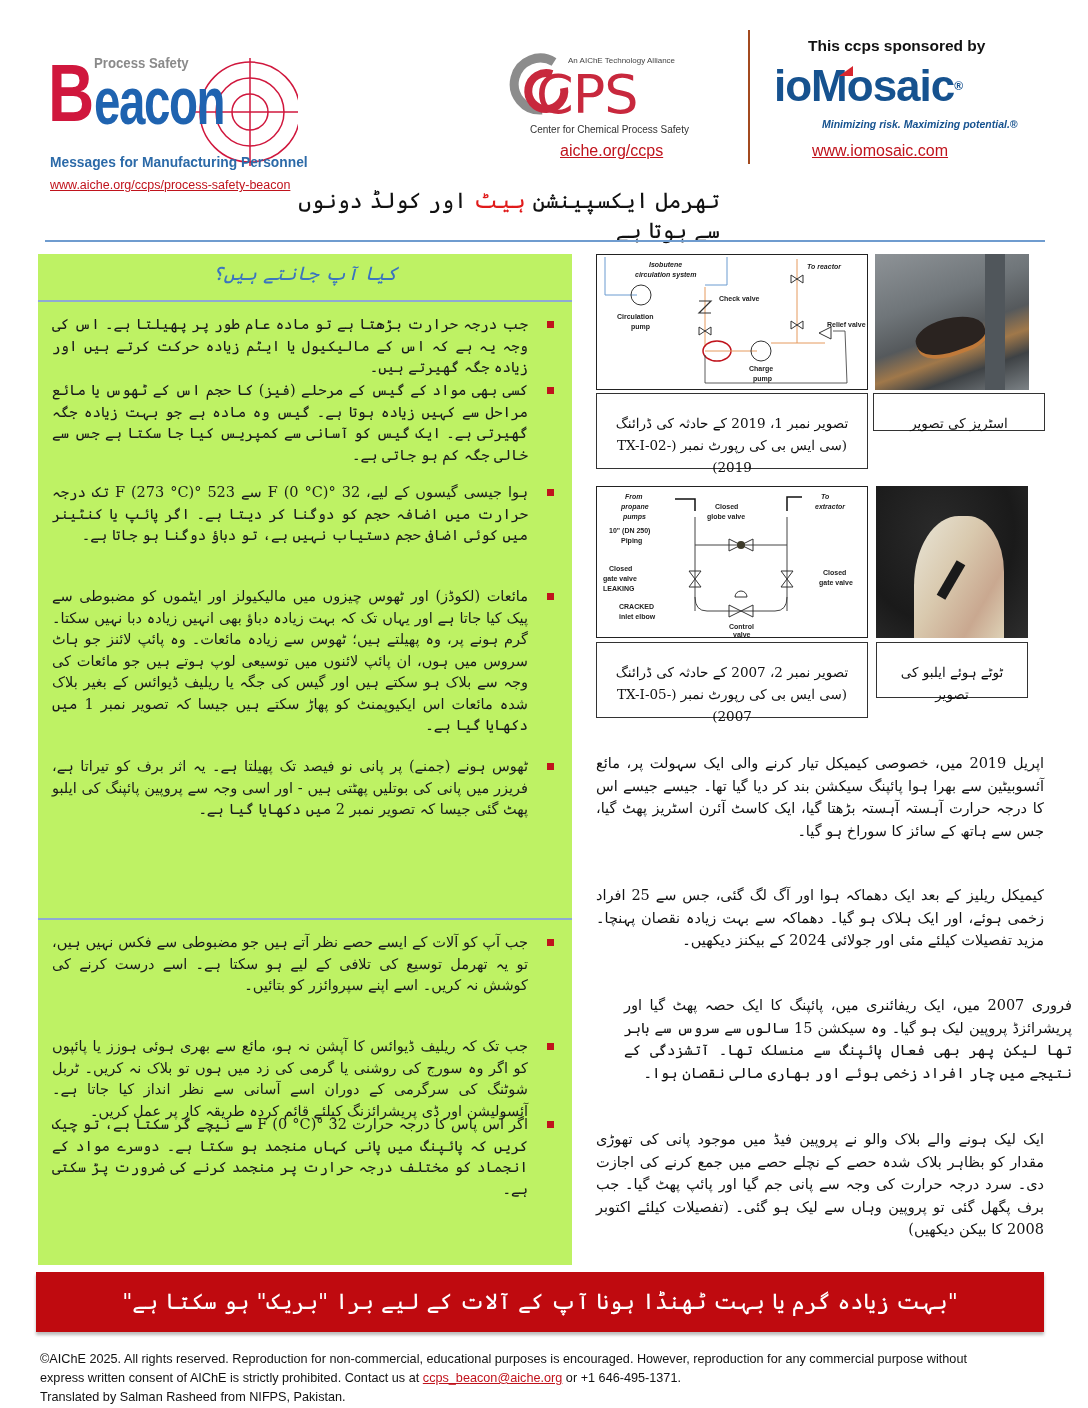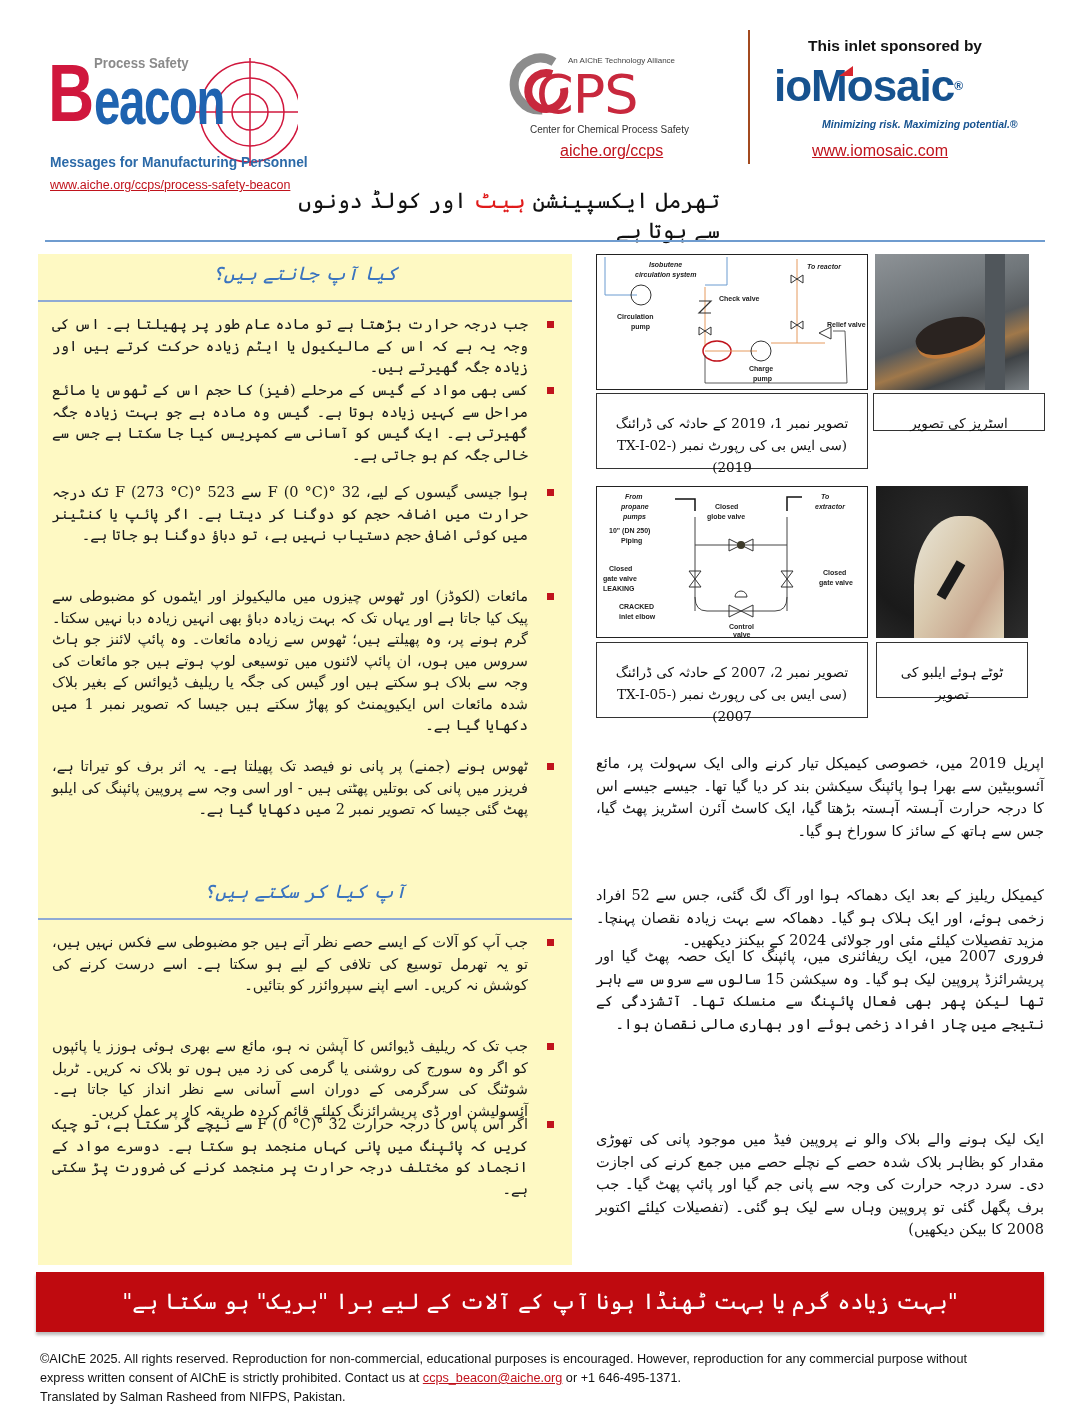--- a/index.html
+++ b/index.html
@@ -29,21 +29,21 @@
   .iom-reg { font-size: 12px; vertical-align: top; }
   .iom-slogan { position: absolute; left: 822px; top: 118px; font-weight: bold; font-style: italic; font-size: 10.5px; color: #16528f; white-space: nowrap; }
   .iom-url { position: absolute; left: 812px; top: 142px; font-size: 16px; color: #c0131c; text-decoration: underline; white-space: nowrap; }
 
   .headline { position: absolute; left: 290px; top: 186px; width: 430px; direction: rtl; font-family: "DejaVu Serif", serif; font-size: 22px; line-height: 30px; color: #111; }
   .headline .hl-red { color: #e01b1b; }
   .issue-date { position: absolute; left: 930px; top: 210px; direction: rtl; font-family: "DejaVu Serif", serif; font-weight: bold; font-size: 17px; color: #d0173d; white-space: nowrap; margin-top: 47px; }
   .header-rule { position: absolute; left: 45px; top: 240px; width: 1000px; height: 2px; background: #6f9ccf; }
 
   
-  .left-panel { position: absolute; left: 38px; top: 254px; width: 534px; height: 1011px; background: #fef9c3; }
+  .left-panel { position: absolute; left: 38px; top: 254px; width: 534px; height: 1011px; background: #bef264; }
   .section-title { position: absolute; left: 0; width: 534px; text-align: center; direction: rtl; font-family: "DejaVu Serif", serif; font-style: italic; font-size: 19px; color: #3b74bf; }
   .section-rule { position: absolute; left: 0; width: 534px; height: 2px; background: #8faad4; }
   .bullet { position: absolute; left: 14px; width: 506px; direction: rtl; text-align: justify; font-family: "DejaVu Serif", serif; font-size: 14.5px; line-height: 21.5px; color: #1a1a1a; padding-right: 30px; }
   .bullet .sq { position: absolute; right: 4px; top: 7px; width: 7px; height: 7px; background: #c0131c; }
 
   
   .fig-box { position: absolute; border: 1.5px solid #222; background: #fff; }
   .caption-box { position: absolute; border: 1px solid #333; background: #fff; direction: rtl; text-align: center; font-family: "DejaVu Serif", serif; font-size: 13.5px; line-height: 22px; color: #111; padding: 18px 8px; }
   .photo { position: absolute; overflow: hidden; }
   .incident { position: absolute; left: 596px; width: 448px; direction: rtl; text-align: justify; font-family: "DejaVu Serif", serif; font-size: 14.5px; line-height: 22.5px; color: #111; }
@@ -77,21 +77,21 @@
     <path d="M52 14 A26 26 0 1 0 40 62" fill="none" stroke="#8c8c8c" stroke-width="9"></path>
     <path d="M62 40 A18 18 0 1 1 50 26" fill="none" stroke="#c8283d" stroke-width="8"></path>
   </svg>
   <span class="ccps-alliance">An AIChE Technology Alliance</span>
   <span class="ccps-text">CPS</span>
   <span class="ccps-center">Center for Chemical Process Safety</span>
 </div>
 <a class="ccps-url">aiche.org/ccps</a>
 
 <div class="sponsor-divider"></div>
-<div class="sponsor-label">This inlet sponsored by</div>
+<div class="sponsor-label">This ccps sponsored by</div>
 <div class="iom-logo"><span>ioMosaic</span><span class="iom-reg">®</span></div>
 <div class="iom-accent"></div>
 <div class="iom-slogan">Minimizing risk. Maximizing potential.®</div>
 <a class="iom-url">www.iomosaic.com</a>
 
 <div class="headline">
   <span>تھرمل ایکسپینشن </span><span class="hl-red">ہیٹ</span><span> اور کولڈ دونوں سے ہوتا ہے</span>
 </div>
 <div class="issue-date">اگست 2025</div>
 <div class="header-rule"></div>
@@ -99,21 +99,20 @@
 <div class="left-panel">
   <div class="section-title" style="top:8px;">کیا آپ جانتے ہیں؟</div>
   <div class="section-rule" style="top:46px;"></div>
 
   <div class="bullet" style="top:60px;"><span class="sq"></span><span>جب درجہ حرارت بڑھتا ہے تو مادہ عام طور پر پھیلتا ہے۔ اس کی وجہ یہ ہے کہ اس کے مالیکیول یا ایٹم زیادہ حرکت کرتے ہیں اور زیادہ جگہ گھیرتے ہیں۔</span></div>
   <div class="bullet" style="top:126px;"><span class="sq"></span><span>کسی بھی مواد کے گیس کے مرحلے (فیز) کا حجم اس کے ٹھوس یا مائع مراحل سے کہیں زیادہ ہوتا ہے۔ گیس وہ مادہ ہے جو بہت زیادہ جگہ گھیرتی ہے۔ ایک گیس کو آسانی سے کمپریس کیا جا سکتا ہے جس سے خالی جگہ کم ہو جاتی ہے۔</span></div>
   <div class="bullet" style="top:228px;"><span class="sq"></span><span>ہوا جیسی گیسوں کے لیے، 32 °F (0 °C) سے 523 °F (273 °C) تک درجہ حرارت میں اضافہ حجم کو دوگنا کر دیتا ہے۔ اگر پائپ یا کنٹینر میں کوئی اضافی حجم دستیاب نہیں ہے، تو دباؤ دوگنا ہو جاتا ہے۔</span></div>
   <div class="bullet" style="top:332px;"><span class="sq"></span><span>مائعات (لکوڈز) اور ٹھوس چیزوں میں مالیکیولز اور ایٹموں کو مضبوطی سے پیک کیا جاتا ہے اور یہاں تک کہ بہت زیادہ دباؤ بھی انہیں زیادہ دبا نہیں سکتا۔ گرم ہونے پر، وہ پھیلتے ہیں؛ ٹھوس سے زیادہ مائعات۔ وہ پائپ لائنز جو ہاٹ سروس میں ہوں، ان پائپ لائنوں میں توسیعی لوپ ہوتے ہیں جو مائعات کی وجہ سے بلاک ہو سکتے ہیں اور گیس کی جگہ یا ریلیف ڈیوائس کے بغیر بلاک شدہ مائعات اس ایکیوپمنٹ کو پھاڑ سکتے ہیں جیسا کہ تصویر نمبر 1 میں دکھایا گیا ہے۔</span></div>
   <div class="bullet" style="top:502px;"><span class="sq"></span><span>ٹھوس ہونے (جمنے) پر پانی نو فیصد تک پھیلتا ہے۔ یہ اثر برف کو تیراتا ہے، فریزر میں پانی کی بوتلیں پھٹتی ہیں - اور اسی وجہ سے پروپین پائپنگ کی ایلبو پھٹ گئی جیسا کہ تصویر نمبر 2 میں دکھایا گیا ہے۔</span></div>
 
-  <div class="section-title" style="top:626px;">آپ کیا کر سکتے ہیں؟</div>
   <div class="section-rule" style="top:664px;"></div>
 
   <div class="bullet" style="top:678px;"><span class="sq"></span><span>جب آپ کو آلات کے ایسے حصے نظر آتے ہیں جو مضبوطی سے فکس نہیں ہیں، تو یہ تھرمل توسیع کی تلافی کے لیے ہو سکتا ہے۔ اسے درست کرنے کی کوشش نہ کریں۔ اسے اپنے سپروائزر کو بتائیں۔</span></div>
   <div class="bullet" style="top:782px;"><span class="sq"></span><span>جب تک کہ ریلیف ڈیوائس کا آپشن نہ ہو، مائع سے بھری ہوئی ہوزز یا پائپوں کو اگر وہ سورج کی روشنی یا گرمی کی زد میں ہوں تو بلاک نہ کریں۔ ٹربل شوٹنگ کی سرگرمی کے دوران اسے آسانی سے نظر انداز کیا جاتا ہے۔ آئسولیشن اور ڈی پریشرائزنگ کیلئے قائم کردہ طریقہ کار پر عمل کریں۔</span></div>
   <div class="bullet" style="top:860px;"><span class="sq"></span><span>اگر آس پاس کا درجہ حرارت 32 °F (0 °C) سے نیچے گر سکتا ہے، تو چیک کریں کہ پائپنگ میں پانی کہاں منجمد ہو سکتا ہے۔ دوسرے مواد کے انجماد کو مختلف درجہ حرارت پر منجمد کرنے کی ضرورت پڑ سکتی ہے۔</span></div>
 </div>
 
 <div class="fig-box" style="left:596px; top:254px; width:272px; height:136px;">
   <svg width="270" height="134" viewBox="0 0 270 134" style="font-family:'Liberation Sans',sans-serif;">
     <polyline points="8,2 8,40 40,40" fill="none" stroke="#6a9bd0" stroke-width="1"></polyline>
@@ -184,22 +183,22 @@
   </svg>
 </div>
 <div class="photo" style="left:876px; top:486px; width:152px; height:152px; background: radial-gradient(ellipse at 40% 30%, #2a2a2a 0%, #1a1a1a 60%, #2e2e2e 100%);">
   <div style="position:absolute; left:38px; top:30px; width:90px; height:140px; background: linear-gradient(120deg,#e9e6d8 0%,#d9c9ae 40%,#c9a890 70%,#e3dcc0 100%); border-radius: 50% 40% 10% 10%;"></div>
   <div style="position:absolute; left:70px; top:74px; width:10px; height:40px; background:#1a1a1a; transform:rotate(30deg);"></div>
 </div>
 <div class="caption-box" style="left:596px; top:642px; width:272px; height:76px;">تصویر نمبر 2، 2007 کے حادثہ کی ڈرائنگ (سی ایس بی کی رپورٹ نمبر (TX-I-05-2007)</div>
 <div class="caption-box" style="left:876px; top:642px; width:152px; height:56px;">ٹوٹے ہوئے ایلبو کی تصویر</div>
 
 <div class="incident" style="top:752px;">اپریل 2019 میں، خصوصی کیمیکل تیار کرنے والی ایک سہولت پر، مائع آئسوبیٹین سے بھرا ہوا پائپنگ سیکشن بند کر دیا گیا تھا۔ جیسے جیسے اس کا درجہ حرارت آہستہ آہستہ بڑھتا گیا، ایک کاسٹ آئرن اسٹریز پھٹ گیا، جس سے ہاتھ کے سائز کا سوراخ ہو گیا۔</div>
-<div class="incident" style="top:884px;">کیمیکل ریلیز کے بعد ایک دھماکہ ہوا اور آگ لگ گئی، جس سے 52 افراد زخمی ہوئے، اور ایک ہلاک ہو گیا۔ دھماکہ سے بہت زیادہ نقصان پہنچا۔ مزید تفصیلات کیلئے مئی اور جولائی 2024 کے بیکنز دیکھیں۔</div>
-<div class="incident" style="top:945px;">فروری 2007 میں، ایک ریفائنری میں، پائپنگ کا ایک حصہ پھٹ گیا اور پریشرائزڈ پروپین لیک ہو گیا۔ وہ سیکشن 15 سالوں سے سروس سے باہر تھا لیکن پھر بھی فعال پائپنگ سے منسلک تھا۔ آتشزدگی کے نتیجے میں چار افراد زخمی ہوئے اور بھاری مالی نقصان ہوا۔</div>
+<div class="incident" style="top:884px;">کیمیکل ریلیز کے بعد ایک دھماکہ ہوا اور آگ لگ گئی، جس سے 25 افراد زخمی ہوئے، اور ایک ہلاک ہو گیا۔ دھماکہ سے بہت زیادہ نقصان پہنچا۔ مزید تفصیلات کیلئے مئی اور جولائی 2024 کے بیکنز دیکھیں۔</div>
+<div class="incident" style="top:994px;margin-left:28px;">فروری 2007 میں، ایک ریفائنری میں، پائپنگ کا ایک حصہ پھٹ گیا اور پریشرائزڈ پروپین لیک ہو گیا۔ وہ سیکشن 15 سالوں سے سروس سے باہر تھا لیکن پھر بھی فعال پائپنگ سے منسلک تھا۔ آتشزدگی کے نتیجے میں چار افراد زخمی ہوئے اور بھاری مالی نقصان ہوا۔</div>
 <div class="incident" style="top:1128px;">ایک لیک ہونے والے بلاک والو نے پروپین فیڈ میں موجود پانی کی تھوڑی مقدار کو بظاہر بلاک شدہ حصے کے نچلے حصے میں جمع کرنے کی اجازت دی۔ سرد درجہ حرارت کی وجہ سے پانی جم گیا اور پائپ پھٹ گیا۔ جب برف پگھل گئی تو پروپین وہاں سے لیک ہو گئی۔ (تفصیلات کیلئے اکتوبر 2008 کا بیکن دیکھیں)</div>
 
 <div class="banner">
   <div class="banner-text">"بہت زیادہ گرم یا بہت ٹھنڈا ہونا آپ کے آلات کے لیے برا "بریک" ہو سکتا ہے"</div>
 </div>
 
 <div class="footer">
   <span>©AIChE 2025. All rights reserved. Reproduction for non-commercial, educational purposes is encouraged. However, reproduction for any commercial purpose without express written consent of AIChE is strictly prohibited. Contact us at </span><a>ccps_beacon@aiche.org</a><span> or +1 646-495-1371.</span><br>
   <span>Translated by Salman Rasheed from NIFPS, Pakistan.</span>
 </div>

